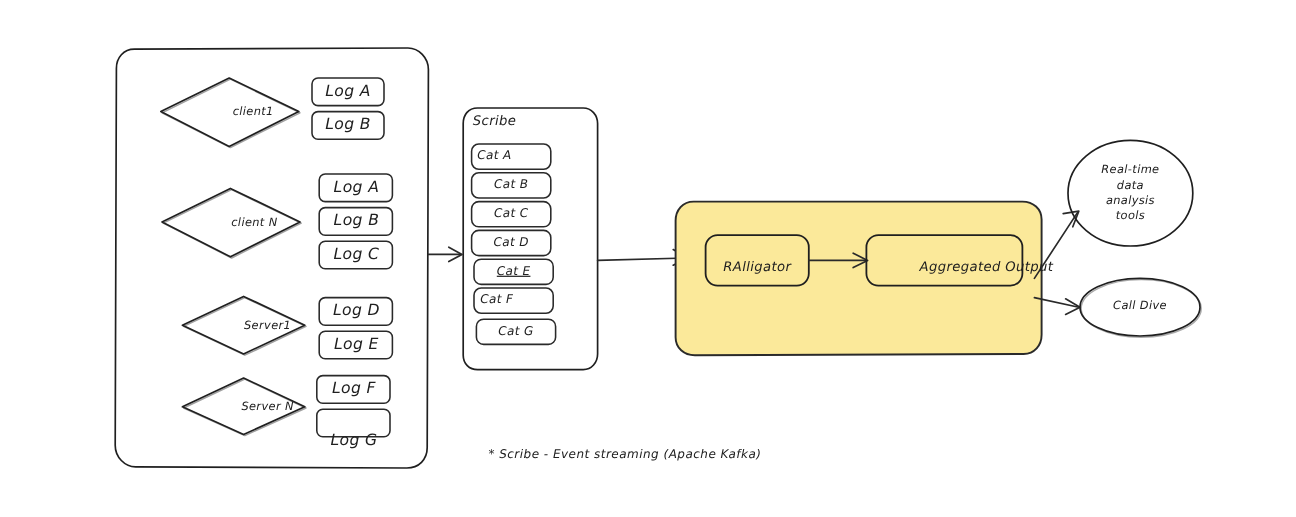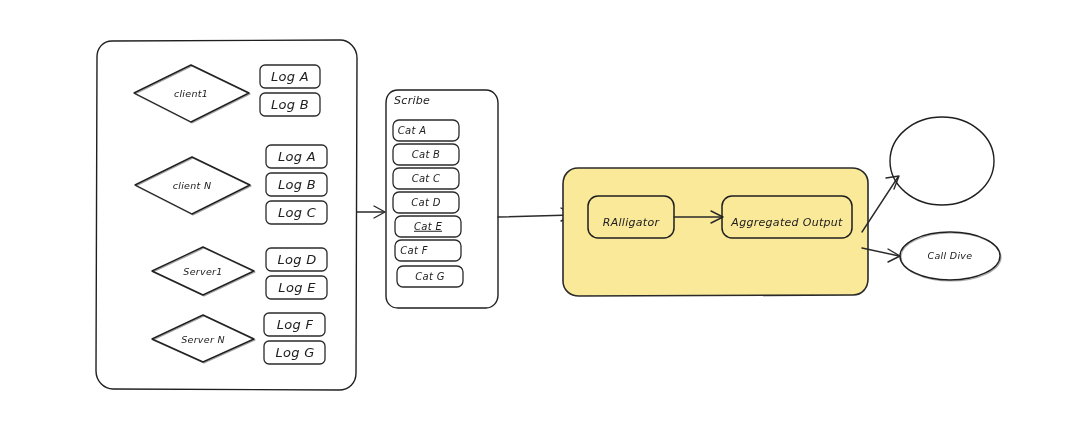--- a/index.html
+++ b/index.html
@@ -75,20 +75,21 @@
     white-space: nowrap;
     text-align: center;
     line-height: 1.25;
     pointer-events: none;
   }
   .lbl-center {
     transform: translate(-50%, -50%);
   }
   .lbl-node {
     font-size: 9.5px;
+    margin-left: 20px;
   }
   .lbl-log {
     font-size: 13px;
   }
   .lbl-cat {
     font-size: 10px;
   }
   .lbl-proc {
     font-size: 11px;
   }
@@ -234,38 +235,45 @@
   <div class="lbl lbl-center lbl-log" style="left:290px; top:105px;">Log B</div>
 
   <div class="lbl lbl-center lbl-log" style="left:297px; top:157px;">Log A</div>
   <div class="lbl lbl-center lbl-log" style="left:297px; top:185px;">Log B</div>
   <div class="lbl lbl-center lbl-log" style="left:297px; top:213px;">Log C</div>
 
   <div class="lbl lbl-center lbl-log" style="left:297px; top:260px;">Log D</div>
   <div class="lbl lbl-center lbl-log" style="left:297px; top:288px;text-align:right;">Log E</div>
 
   <div class="lbl lbl-center lbl-log" style="left:295px; top:325px;">Log F</div>
-  <div class="lbl lbl-center lbl-log" style="left:295px; top:353px;">Log G</div>
+  <div class="lbl lbl-center lbl-log" style="left:295px; top:368px;">Log G</div>
 
   <div class="lbl lbl-scribe" style="left:394px; top:94px;">Scribe</div>
 
   <div class="lbl lbl-center lbl-cat" style="left:412px; top:131px;">Cat A</div>
   <div class="lbl lbl-center lbl-cat" style="left:426px; top:155px;">Cat B</div>
   <div class="lbl lbl-center lbl-cat" style="left:426px; top:179px;">Cat C</div>
   <div class="lbl lbl-center lbl-cat" style="left:426px; top:203px;">Cat D</div>
   <div class="lbl lbl-center lbl-cat" style="left:428px; top:227px;text-decoration:underline;">Cat E</div>
   <div class="lbl lbl-center lbl-cat" style="left:414px; top:251px;">Cat F</div>
   <div class="lbl lbl-center lbl-cat" style="left:430px; top:277px;">Cat G</div>
 
   <div class="lbl lbl-center lbl-proc" style="left:631px; top:223px;">RAlligator</div>
-  <div class="lbl lbl-center lbl-proc" style="left:787px; top:223px;">Aggregated Output</div>
-
+  <div class="lbl lbl-center lbl-proc" style="left:822px; top:223px;">Aggregated Output</div>
+
+  <div class="lbl lbl-center lbl-circle" style="left:942px; top:162px;">
+    <div>Real-time</div>
+    <div>data</div>
+    <div>analysis</div>
+    <div>tools</div>
+  </div>
 
   <div class="lbl lbl-center lbl-circle" style="left:950px; top:256px;">Call Dive</div>
 
+  <div class="lbl lbl-foot" style="left:407px; top:374px;">* Scribe - Event streaming (Apache Kafka)</div>
 
   <div class="hit" style="left:96px; top:40px; width:261px; height:350px;"></div>
   <div class="hit" style="left:386px; top:90px; width:112px; height:218px;"></div>
   <div class="hit" style="left:563px; top:168px; width:305px; height:128px;"></div>
   <div class="hit" style="left:588px; top:196px; width:86px; height:42px;"></div>
   <div class="hit" style="left:722px; top:196px; width:130px; height:42px;"></div>
   <div class="hit" style="left:890px; top:117px; width:104px; height:88px;"></div>
   <div class="hit" style="left:900px; top:232px; width:100px; height:48px;"></div>
 
 </div>

